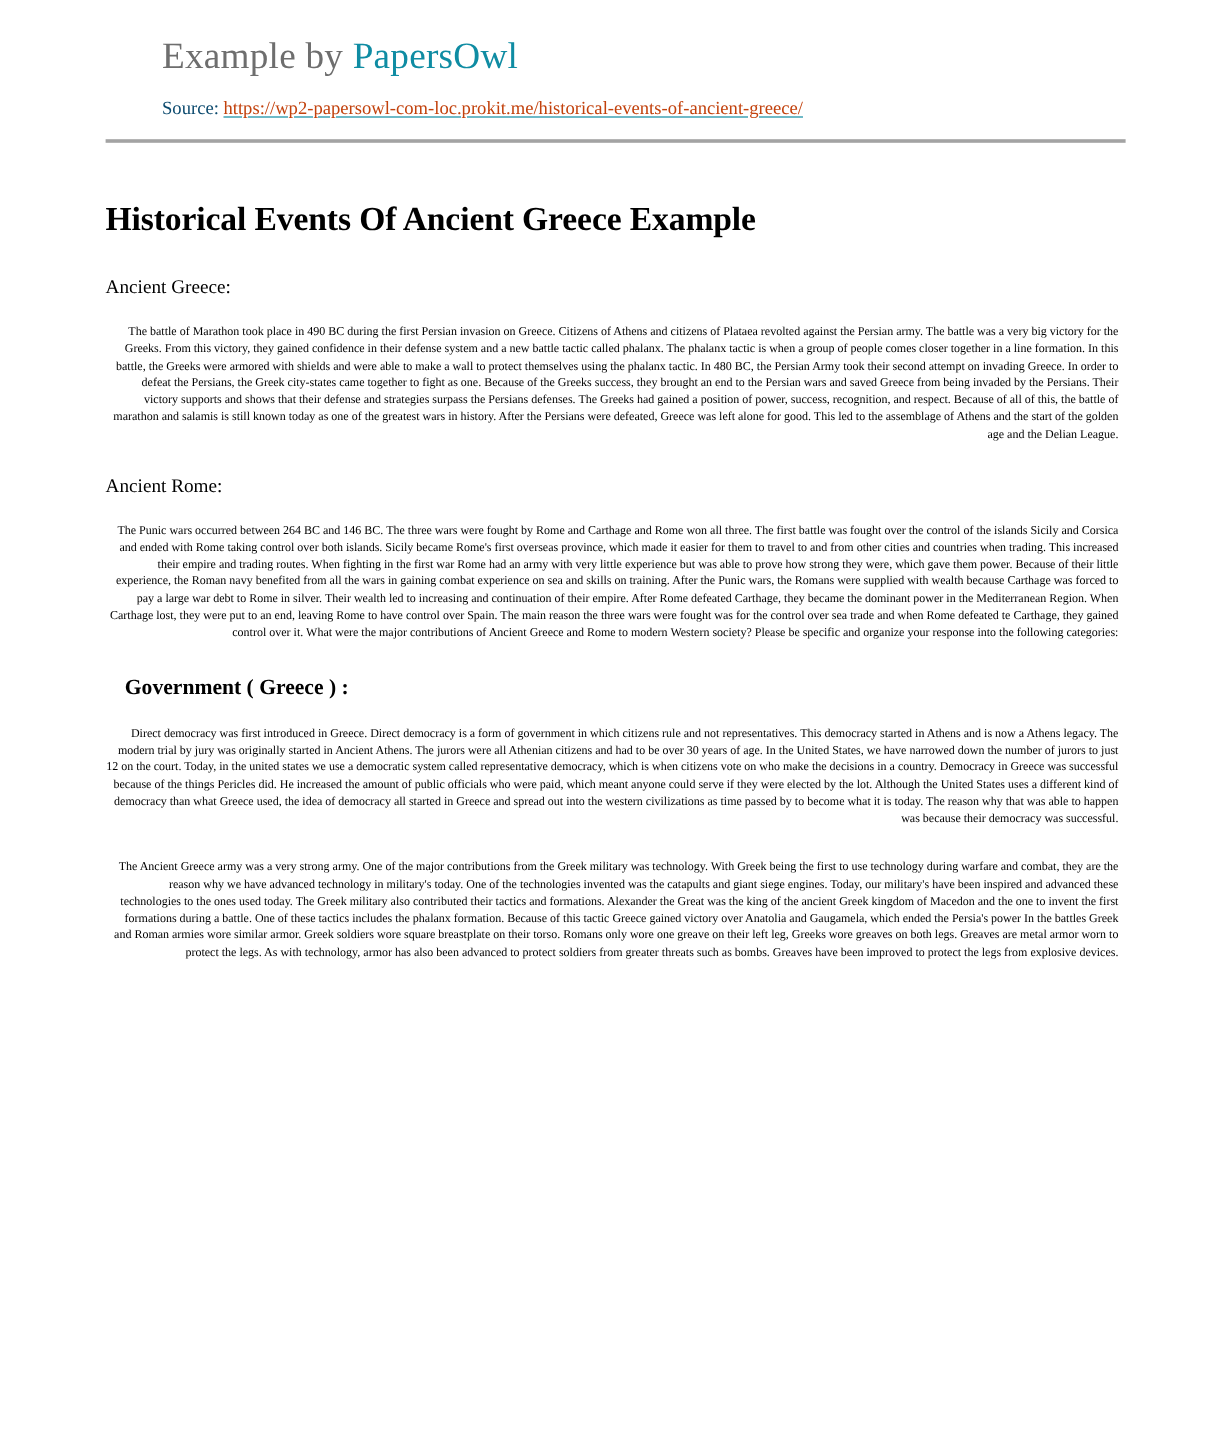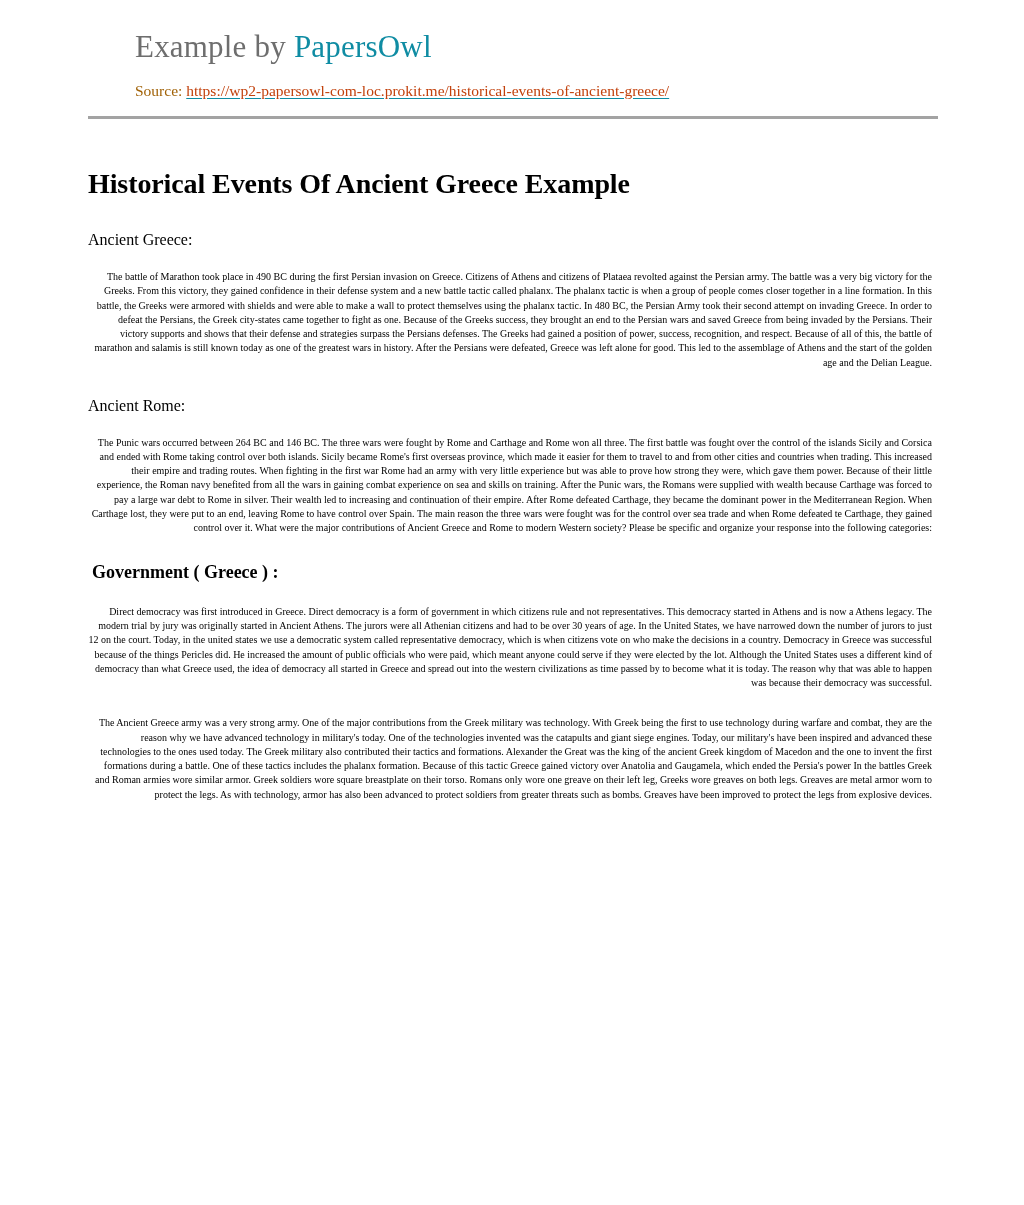--- a/index.html
+++ b/index.html
@@ -41,21 +41,21 @@
     color: #0f8ca3;
   }
   .source-line {
     margin-top: 14px;
     font-size: 15.5px;
     line-height: 1.35;
     color: #3a3a3a;
     white-space: nowrap;
   }
   .source-label {
-    color: #a16207;
+    color: #0c4a6e;
   }
   .source-url {
     color: #c2410c;
     text-decoration: underline;
     text-decoration-color: #0f8ca3;
     text-underline-offset: 2px;
     cursor: pointer;
   }
   .header-rule {
     margin: 14px 86px 0 88px;
@@ -83,21 +83,21 @@
   h3.section-head {
     font-size: 16px;
     line-height: 1.3;
     font-weight: normal;
     margin: 0 0 19px 0;
   }
   h2.section-head {
     font-size: 18px;
     line-height: 1.3;
     font-weight: bold;
-    margin: 0 0 20px 4px;
+    margin: 0 0 20px 16px;
   }
   p.body-text {
     font-size: 10px;
     line-height: 1.425;
     margin: 0 16px 26px 0;
     text-align: right;
   }
   p.body-text:last-child { margin-bottom: 0; }
 </style>
 </head>

